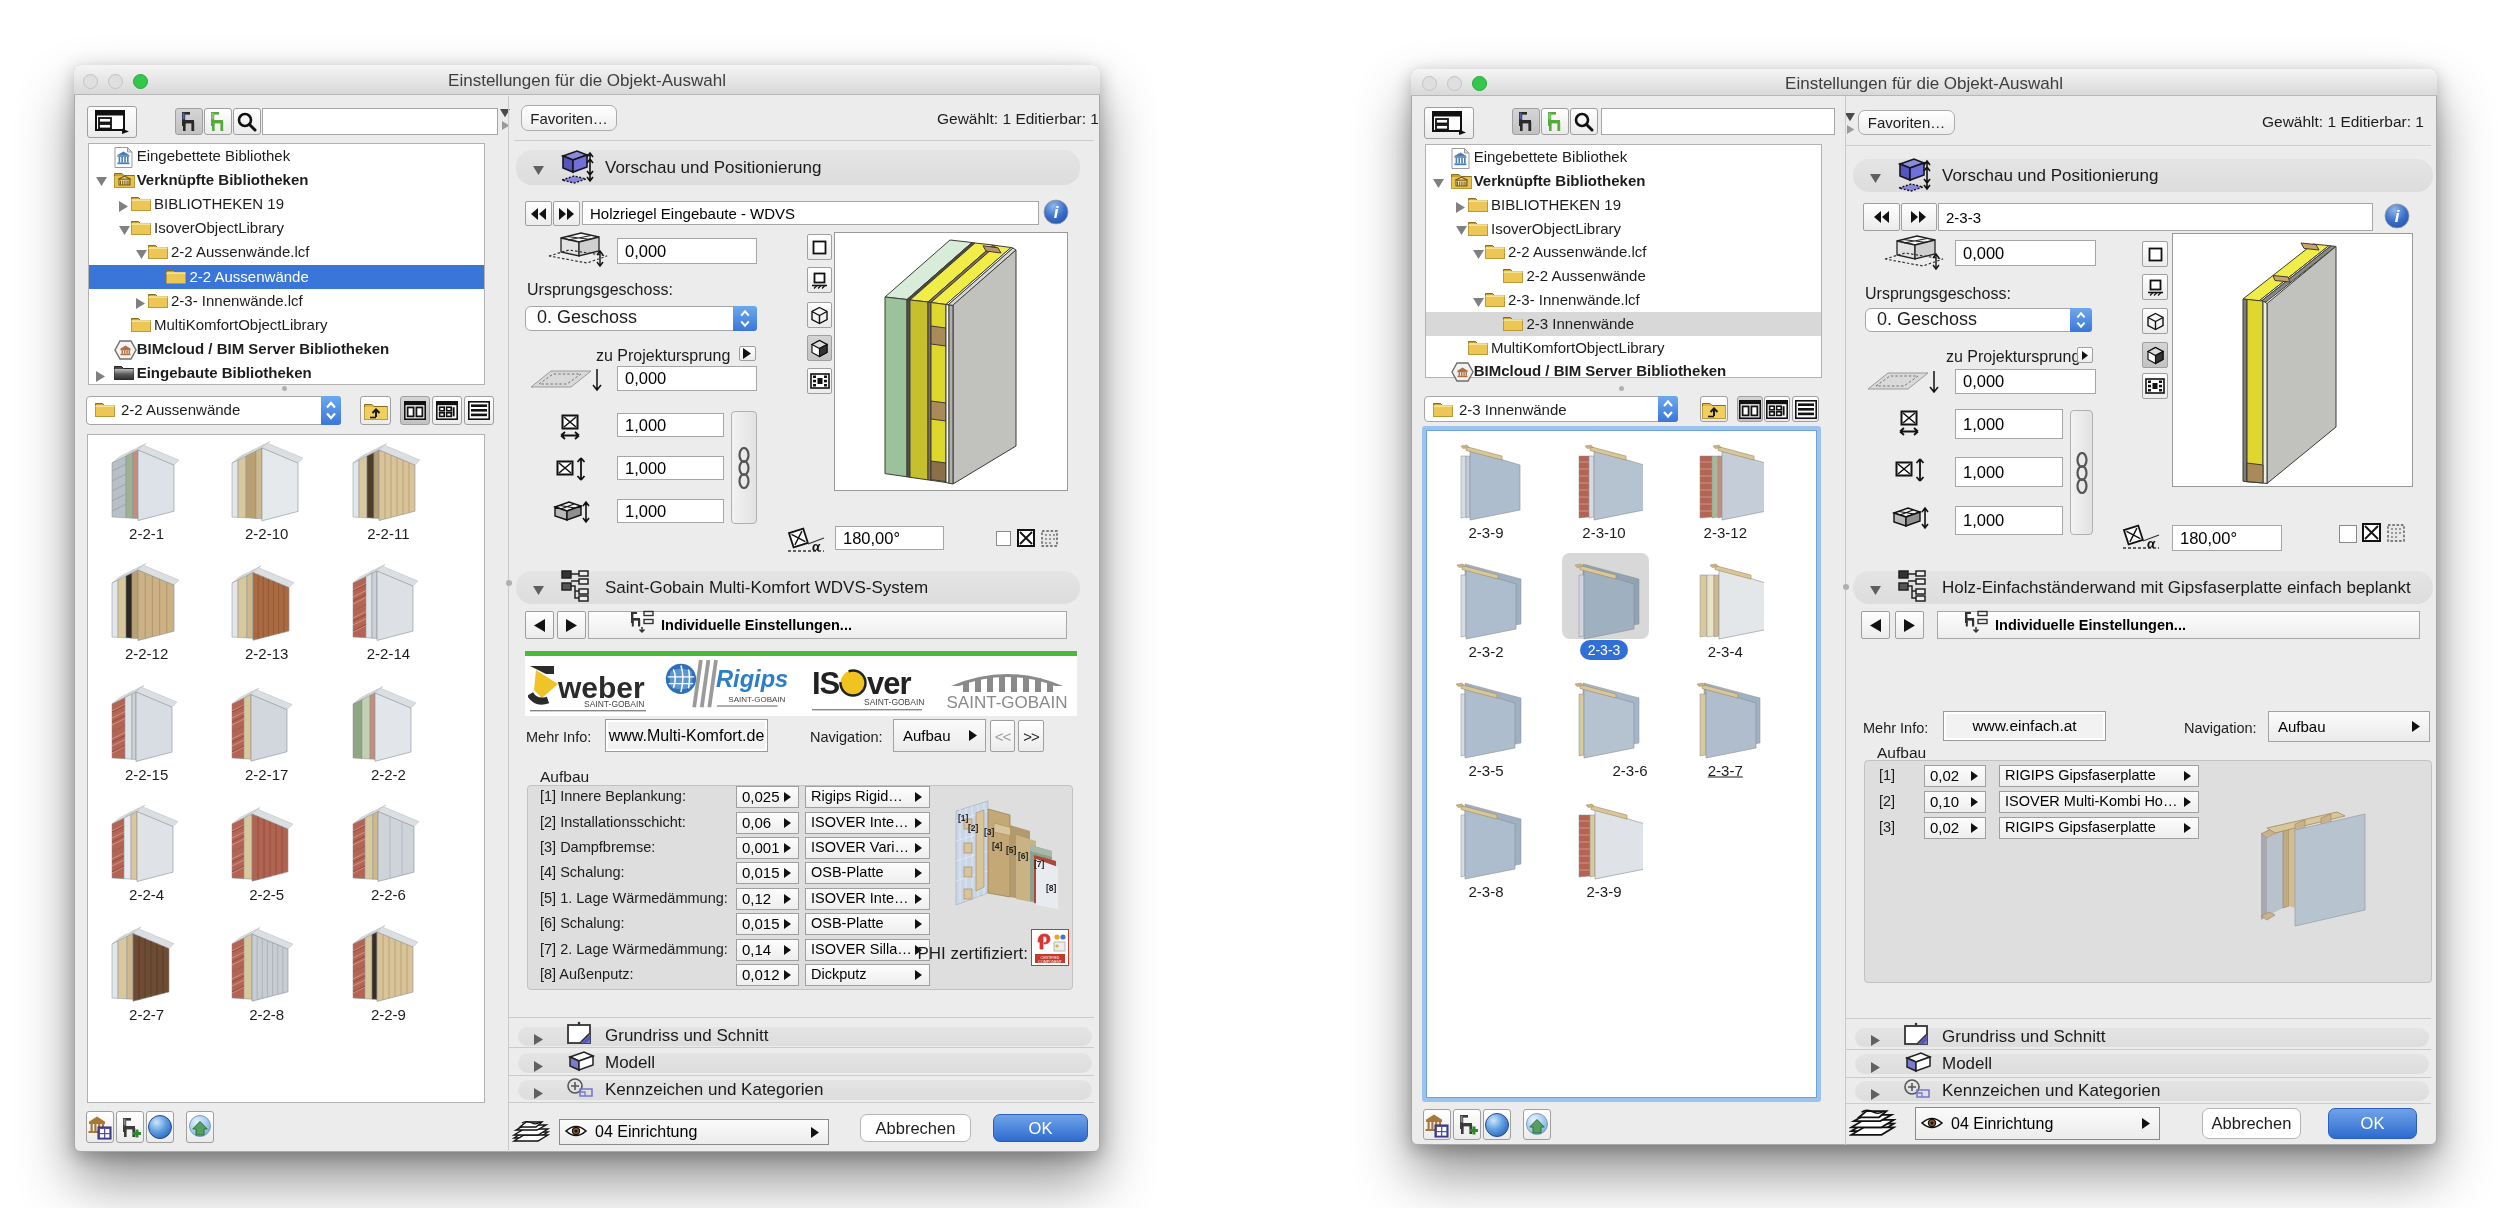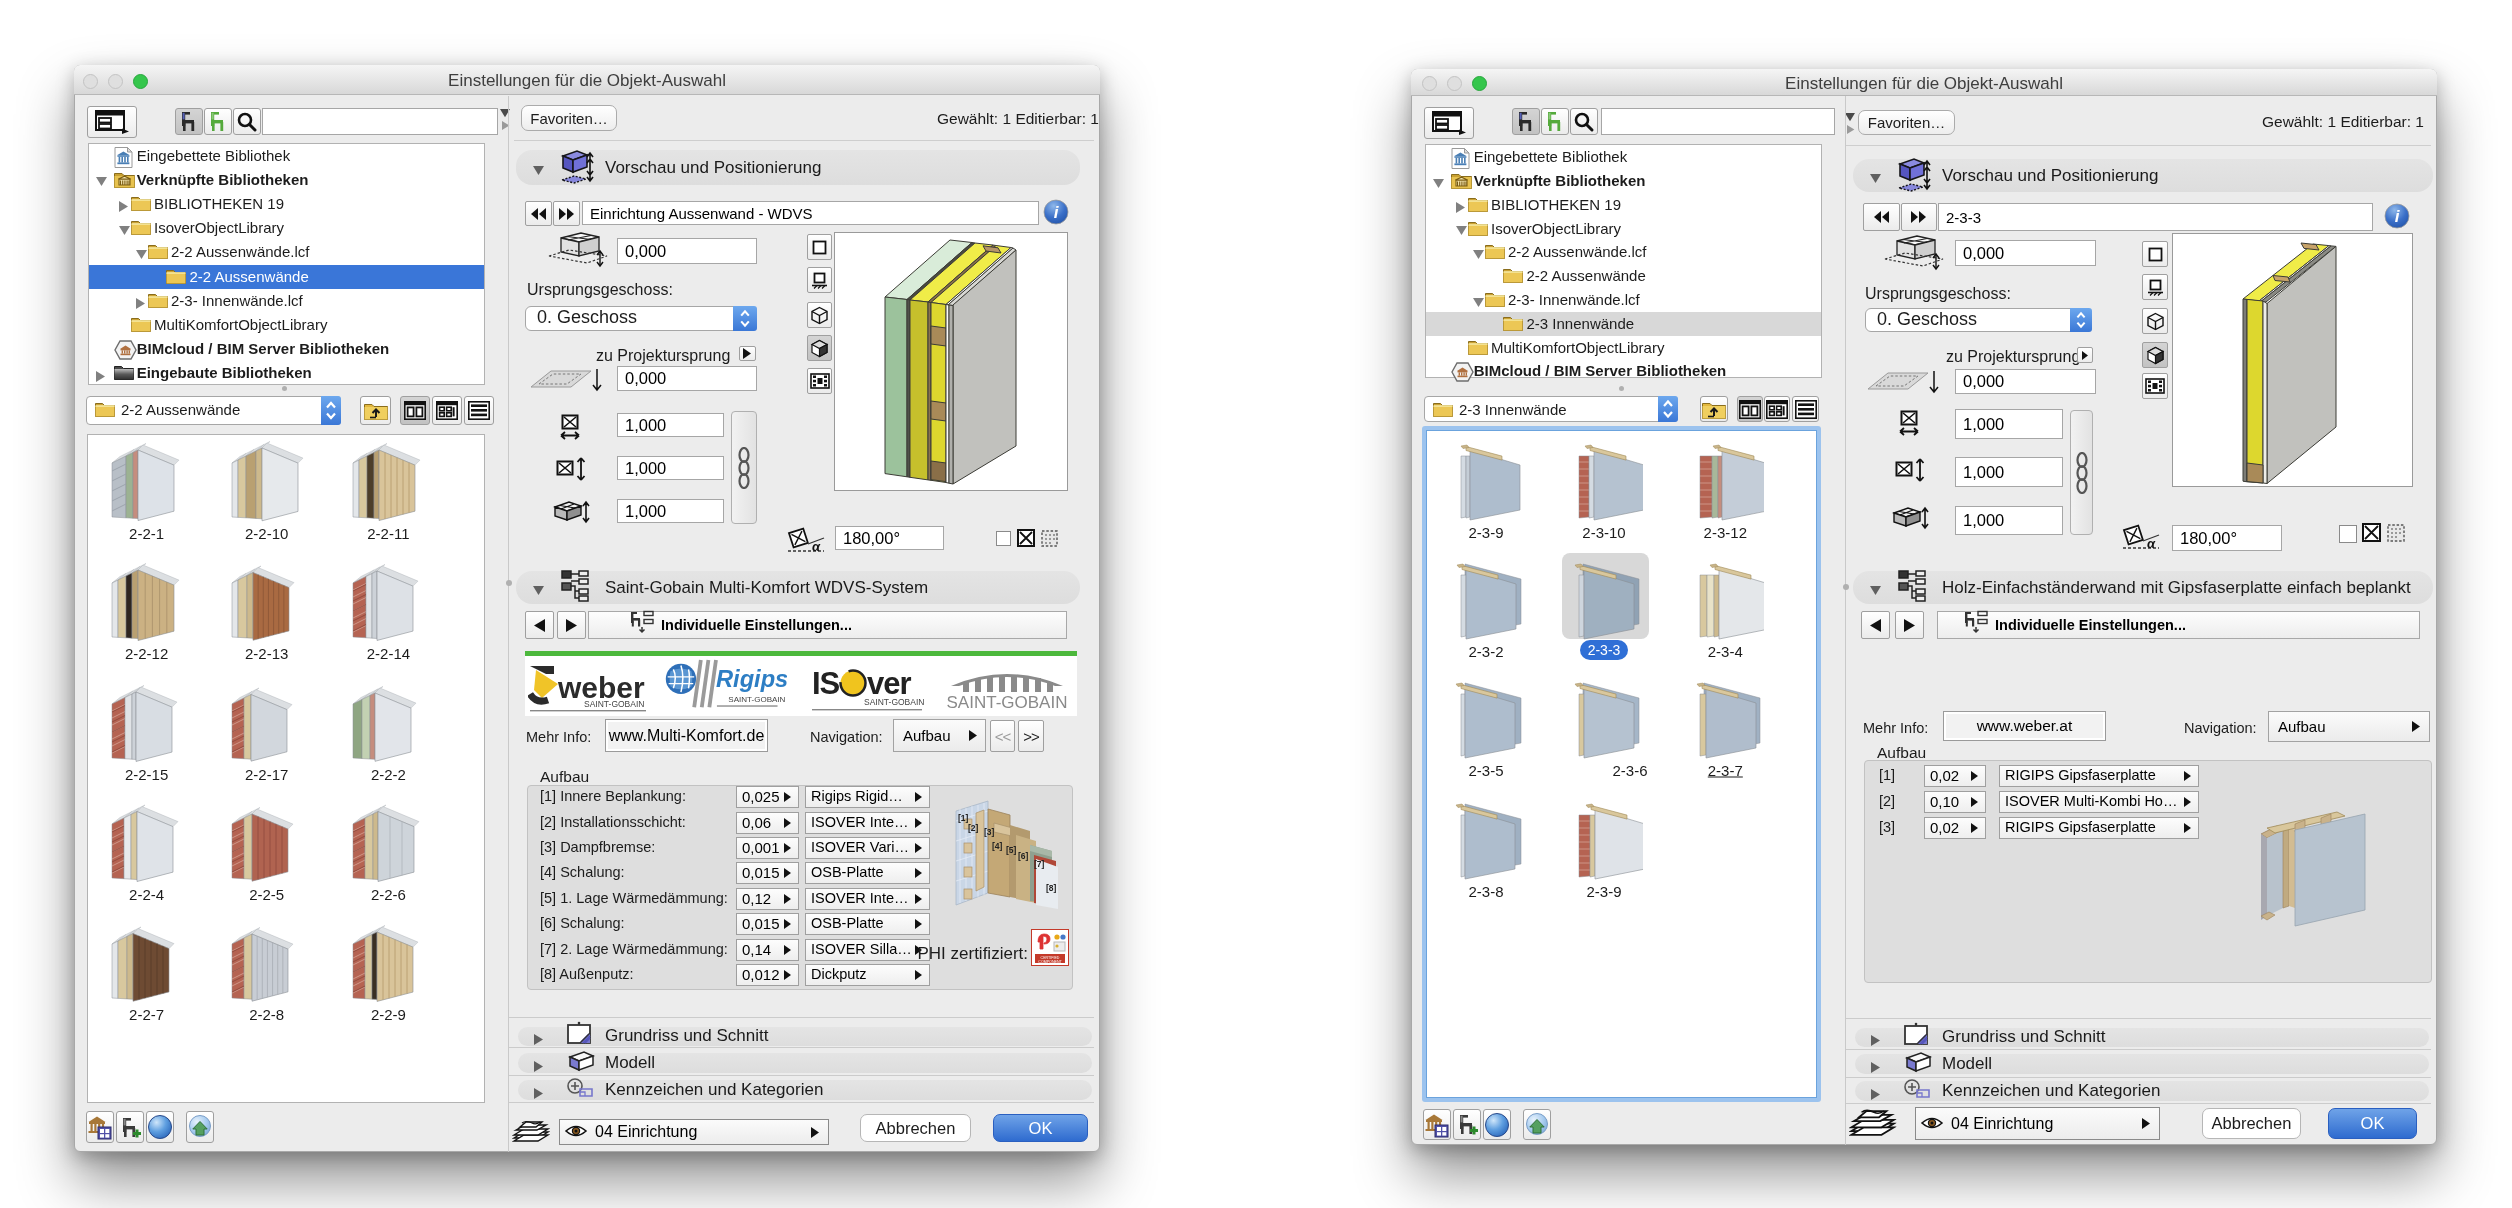--- a/index.html
+++ b/index.html
@@ -601,21 +601,21 @@
       <polygon points="7,0 7,12 0,6" fill="#111"></polygon>
       <polygon points="15,0 15,12 8,6" fill="#111"></polygon>
     </svg>
   </div>
 <div style="position:absolute;left:553px;top:201px;width:27px;height:25px;background:linear-gradient(#ffffff,#ebebeb);border:1px solid #9f9f9f;border-radius:2px;box-sizing:border-box;display:flex;align-items:center;justify-content:center;">
     <svg width="16" height="12">
       <polygon points="0,0 0,12 7,6" fill="#111"></polygon>
       <polygon points="8,0 8,12 15,6" fill="#111"></polygon>
     </svg>
   </div>
-<div style="position:absolute;left:582px;top:201px;width:457px;height:24px;background:#fff;border:1px solid #a6a6a6;box-sizing:border-box;font-size:15px;display:flex;align-items:center;padding-left:7px;">Einrichtung Aussenwand - WDVS</div>
+<div style="position:absolute;left:582px;top:201px;width:457px;height:24px;background:#fff;border:1px solid #a6a6a6;box-sizing:border-box;font-size:15px;display:flex;align-items:center;padding-left:7px;">Holzriegel Eingebaute - WDVS</div>
 <div style="position:absolute;left:1043px;top:199px;"><svg width="26" height="26" viewBox="0 0 26 26">
       <defs>
         <radialGradient id="ib" cx="0.4" cy="0.25" r="0.95">
           <stop offset="0" stop-color="#8fb8ea"></stop>
           <stop offset="0.5" stop-color="#3a6fc8"></stop>
           <stop offset="1" stop-color="#1a4a9e"></stop>
         </radialGradient>
       </defs>
       <circle cx="13" cy="13" r="12" fill="url(#ib)" stroke="#9a9a9a" stroke-width="0.8"></circle>
       <text x="13" y="19" font-family="Liberation Serif" font-size="17" font-weight="bold" font-style="italic" fill="#fff" text-anchor="middle">i</text>
@@ -1726,21 +1726,21 @@
         </g>
         <g fill="none" stroke="#333" stroke-width="1.4">
           <rect x="15" y="2.5" width="9" height="4"></rect>
           <rect x="15" y="10.5" width="9" height="4"></rect>
         </g>
         <path d="M13 18 L13 23 M10.5 20.5 L13 23 L15.5 20.5" stroke="#333" stroke-width="1.5" fill="none"></path>
       </svg></span>
     <span style="font-weight:bold;font-size:14.5px;margin-left:6px;">Individuelle Einstellungen...</span>
   </div>
 <div style="position:absolute;left:1863px;top:720px;font-size:14.5px;line-height:17.5px;color:#1c1c1c;white-space:nowrap;">Mehr Info:</div>
-<div style="position:absolute;left:1943px;top:711px;width:163px;height:30px;background:#f2f2f2;border:1px solid #9a9a9a;box-shadow:inset 0 0 0 2px #fff;box-sizing:border-box;display:flex;align-items:center;justify-content:center;font-size:15.5px;white-space:nowrap;">www.weber.at</div>
+<div style="position:absolute;left:1943px;top:711px;width:163px;height:30px;background:#f2f2f2;border:1px solid #9a9a9a;box-shadow:inset 0 0 0 2px #fff;box-sizing:border-box;display:flex;align-items:center;justify-content:center;font-size:15.5px;white-space:nowrap;">www.einfach.at</div>
 <div style="position:absolute;left:2184px;top:720px;font-size:14.5px;line-height:17.5px;color:#1c1c1c;white-space:nowrap;">Navigation:</div>
 <div style="position:absolute;left:2268px;top:711px;width:162px;height:31px;background:linear-gradient(#fbfbfb,#ebebeb);border:1px solid #a2a2a2;box-sizing:border-box;display:flex;align-items:center;font-size:15px;">
     <span style="margin-left:9px;">Aufbau</span>
     <svg style="position:absolute;right:8px;" width="9" height="11">
       <polygon points="0,0 0,11 8,5.5" fill="#111"></polygon>
     </svg>
   </div>
 <div style="position:absolute;left:1877px;top:744px;font-size:15.5px;line-height:18.5px;color:#1c1c1c;white-space:nowrap;">Aufbau</div>
 <div style="position:absolute;left:1864px;top:760px;width:568px;height:223px;background:#dedede;border:1px solid #c2c2c2;border-radius:4px;box-sizing:border-box;"></div>
 <div style="position:absolute;left:1879px;top:766.5px;font-size:14.5px;line-height:17.5px;color:#1c1c1c;white-space:nowrap;">[1]</div>

